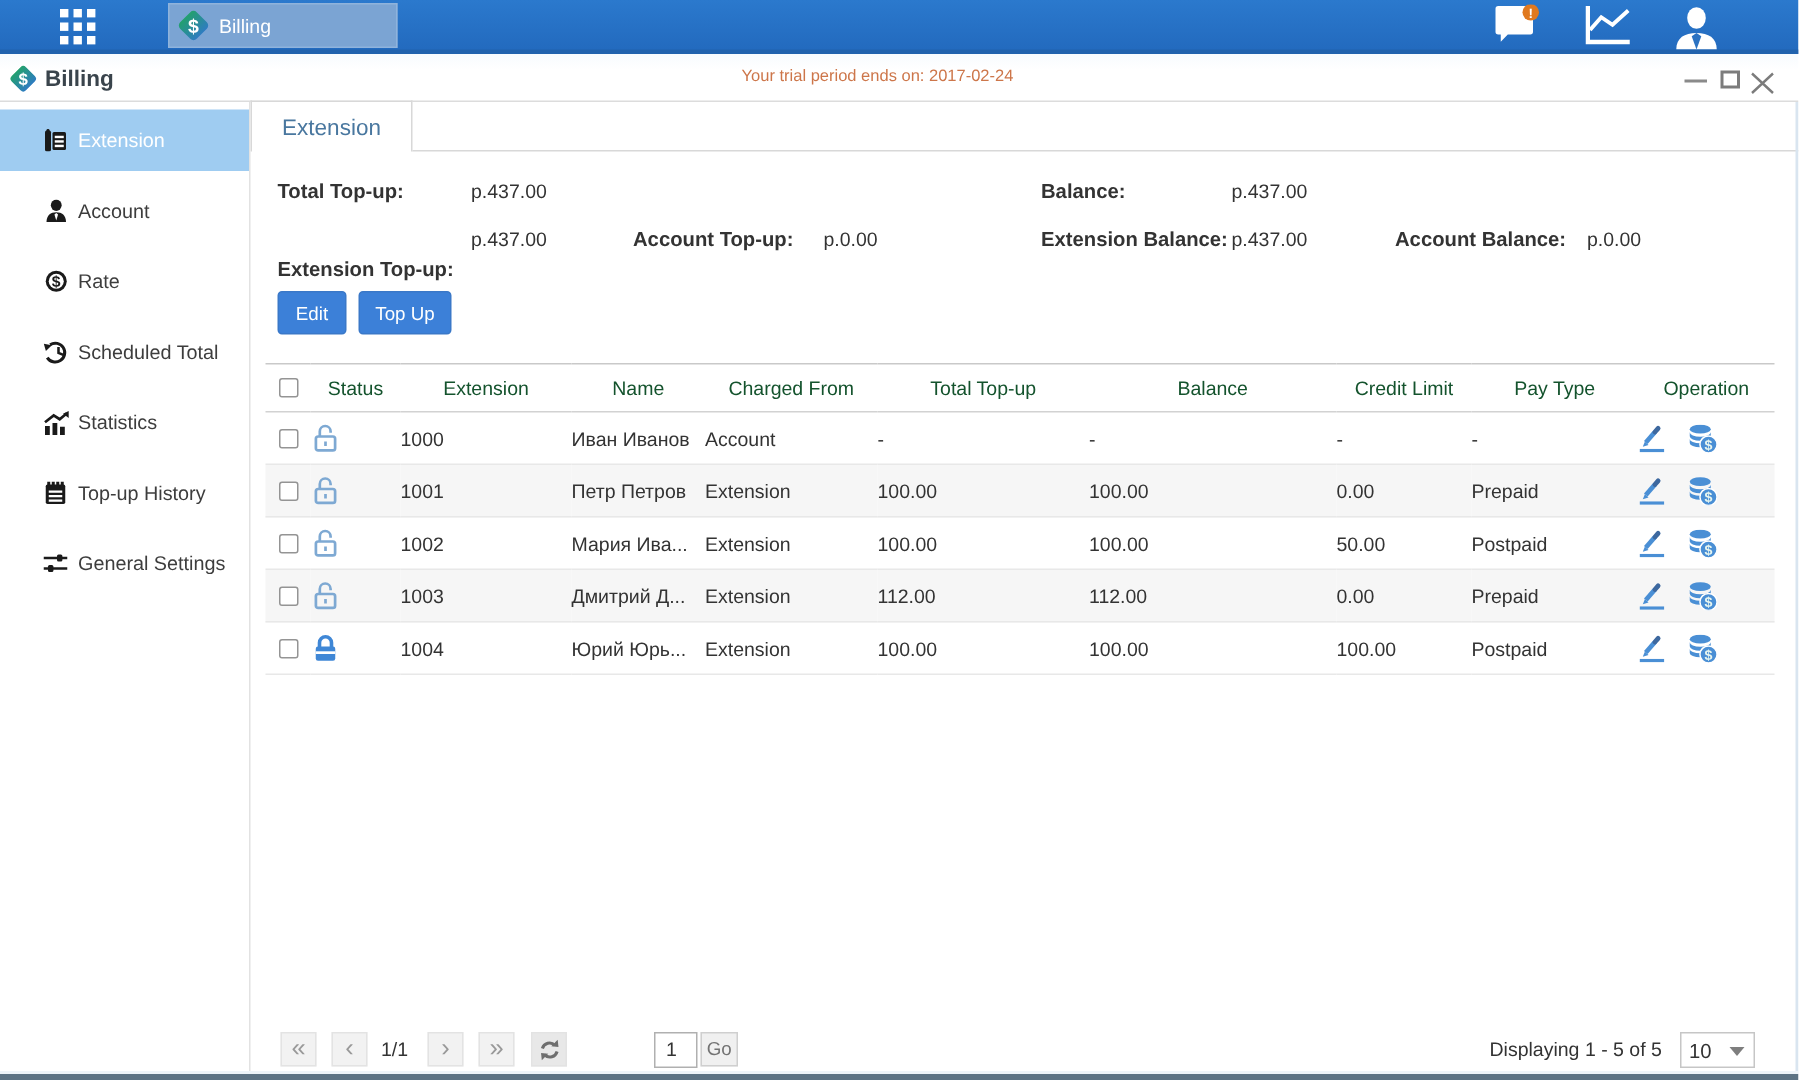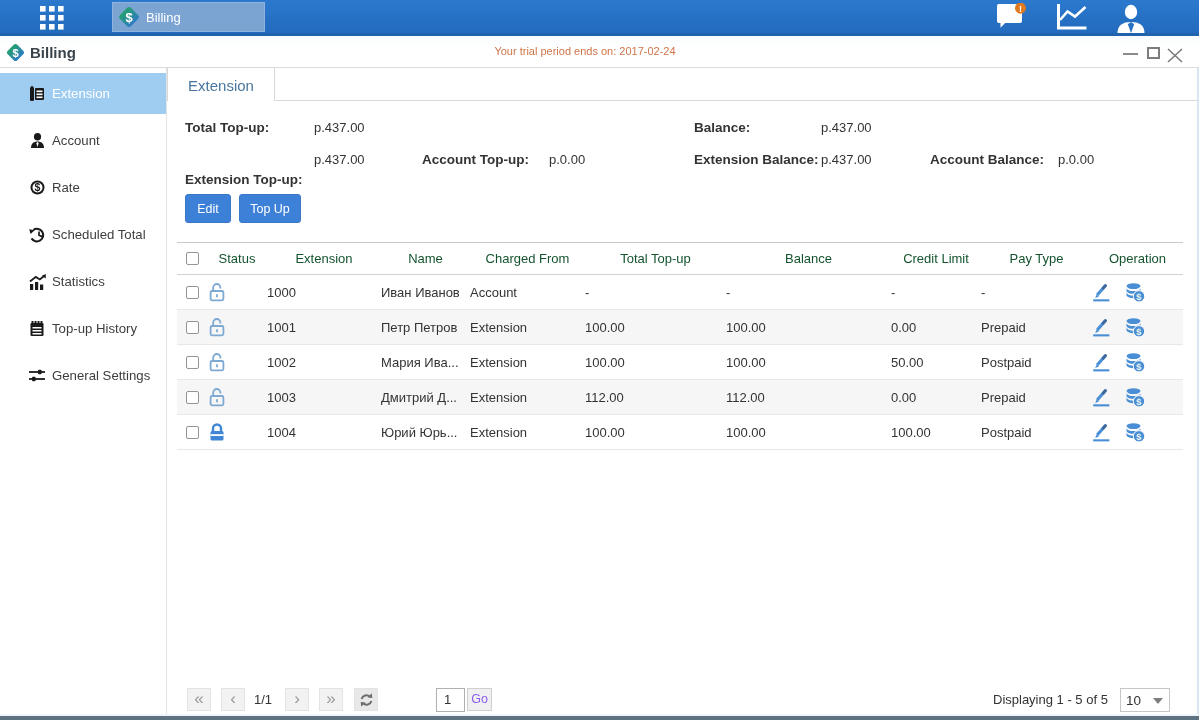--- a/index.html
+++ b/index.html
@@ -65,21 +65,21 @@
 .cbx { width:13px; height:13px; border:1px solid #949494; border-radius:2px;
   background:#fff; margin:0 auto; }
 
 
 #pager { position:absolute; left:0; top:620px; width:1031px; height:24px; font-size:13px; color:#333; }
 .pbtn { position:absolute; top:0; width:24px; height:23px; background:#f2f2f2;
   border:1px solid #e3e3e3; color:#999999; text-align:center; line-height:20px;
   font-size:17px; }
 #goinput { position:absolute; left:268px; top:0; width:29px; height:24px;
   border:1px solid #b0b0b0; font-size:13px; text-align:left; padding-left:7px; line-height:22px; }
-#gobtn { left:299px; background:#f0f0f0; border:1px solid #cfcfcf; color:#8b5cf6;
+#gobtn { left:299px; background:#f0f0f0; border:1px solid #cfcfcf; color:#737373;
   font-size:12.5px; width:25px; line-height:21px; }
 #disp { position:absolute; left:825px; top:4px; }
 #psize { position:absolute; left:952px; top:0; width:50px; height:24px;
   border:1px solid #c6c6c6; }
 #psize .n { position:absolute; left:5px; top:4px; font-size:13.5px; }
 #psize .tri { position:absolute; right:6px; top:9px; width:0; height:0;
   border-left:5px solid transparent; border-right:5px solid transparent;
   border-top:6px solid #7e7e7e; }
 
 #rightedge { position:absolute; left:1197px; top:68px; width:2px; height:648px; background:#d9e5f0; }

